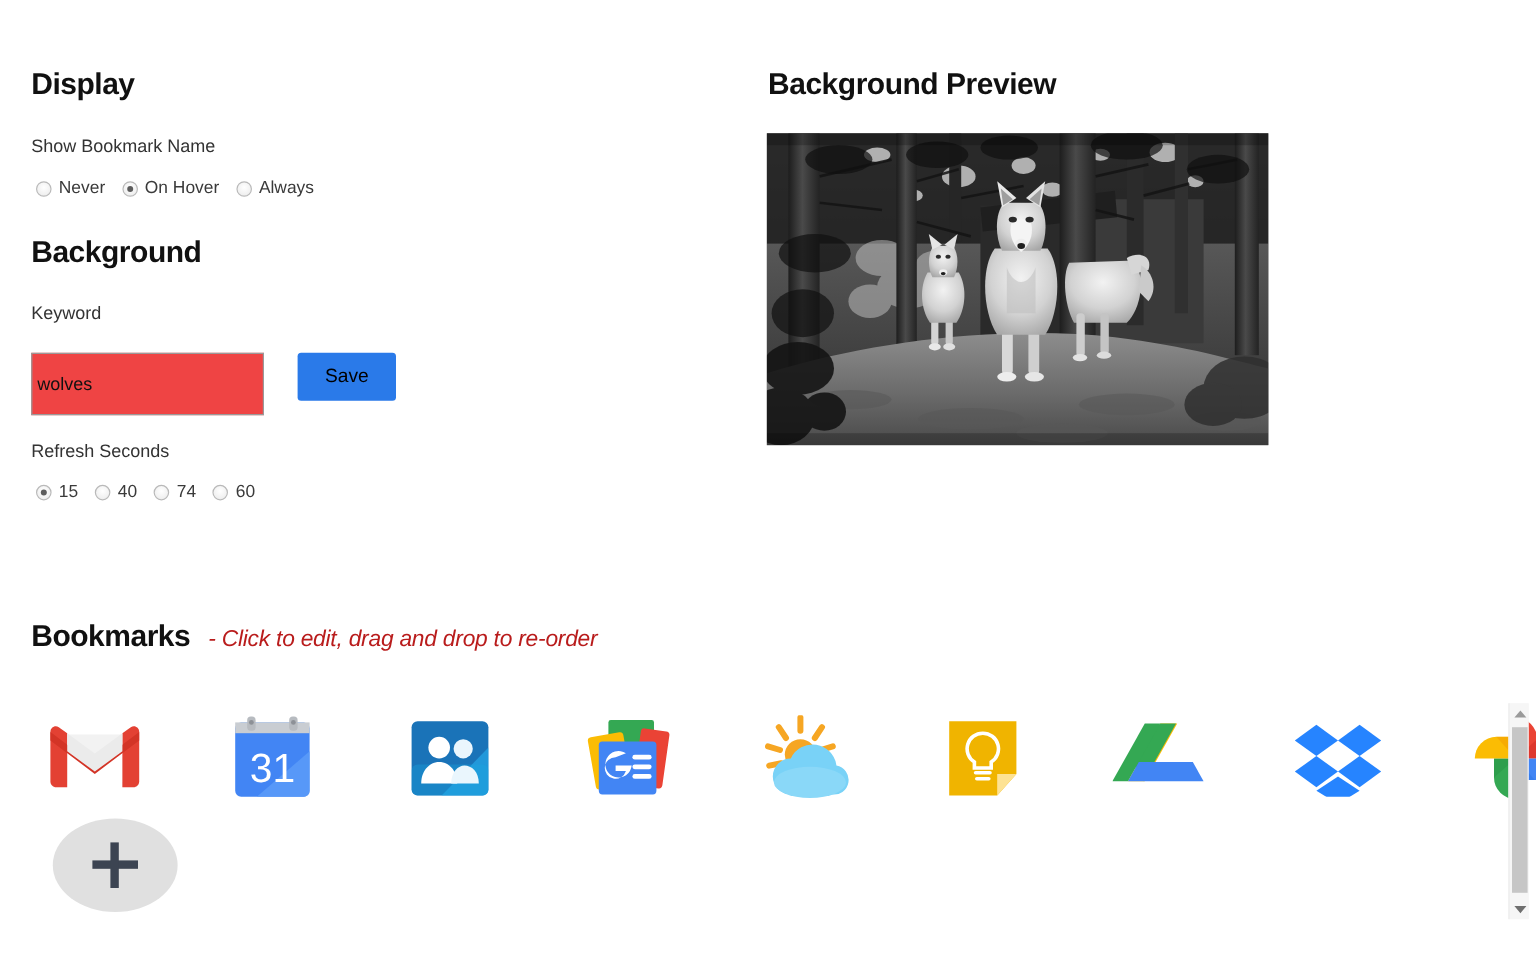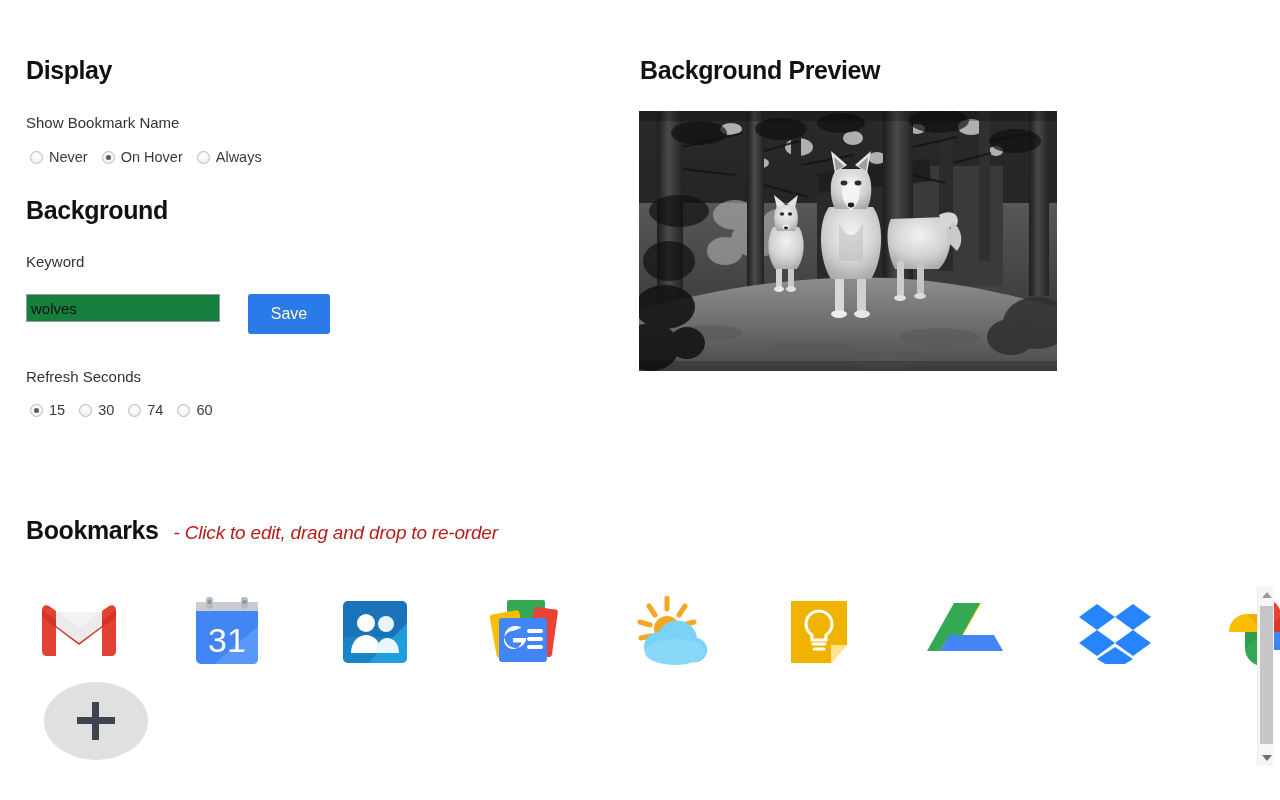--- a/index.html
+++ b/index.html
@@ -63,35 +63,35 @@
   .radio-text {
     margin-left: 6px;
     font-size: 14.5px;
     color: #3a3a3a;
   }
 
   
   .keyword-input {
     width: 184px;
     height: 26px;
-    padding: 0 4px;
+    padding: 12px 4px;
     font-size: 15px;
     font-family: "Liberation Sans", sans-serif;
     border: 1px solid #9a9a9a;
-    background: #15803d;
+    background: #ef4444;
     color: #111;
     box-sizing: content-box;
     outline: none;
   }
   .save-btn {
     margin-left: 28px;
     width: 82px;
     height: 40px;
     background: #2a7ae9;
-    color: #fef9c3;
+    color: #000000;
     border: none;
     border-radius: 3px;
     font-size: 16px;
     font-family: "Liberation Sans", sans-serif;
     cursor: pointer;
     line-height: 40px;
     padding: 0;
     text-align: center;
   }
 
@@ -228,21 +228,21 @@
 
   <div class="field-label refresh-label">Refresh Seconds</div>
 
   <div class="radio-group radio-row-refresh">
     <label class="radio-opt">
       <span class="radio-dot checked"></span>
       <span class="radio-text">15</span>
     </label>
     <label class="radio-opt">
       <span class="radio-dot"></span>
-      <span class="radio-text">30</span>
+      <span class="radio-text">40</span>
     </label>
     <label class="radio-opt">
       <span class="radio-dot"></span>
       <span class="radio-text">74</span>
     </label>
     <label class="radio-opt">
       <span class="radio-dot"></span>
       <span class="radio-text">60</span>
     </label>
   </div>

